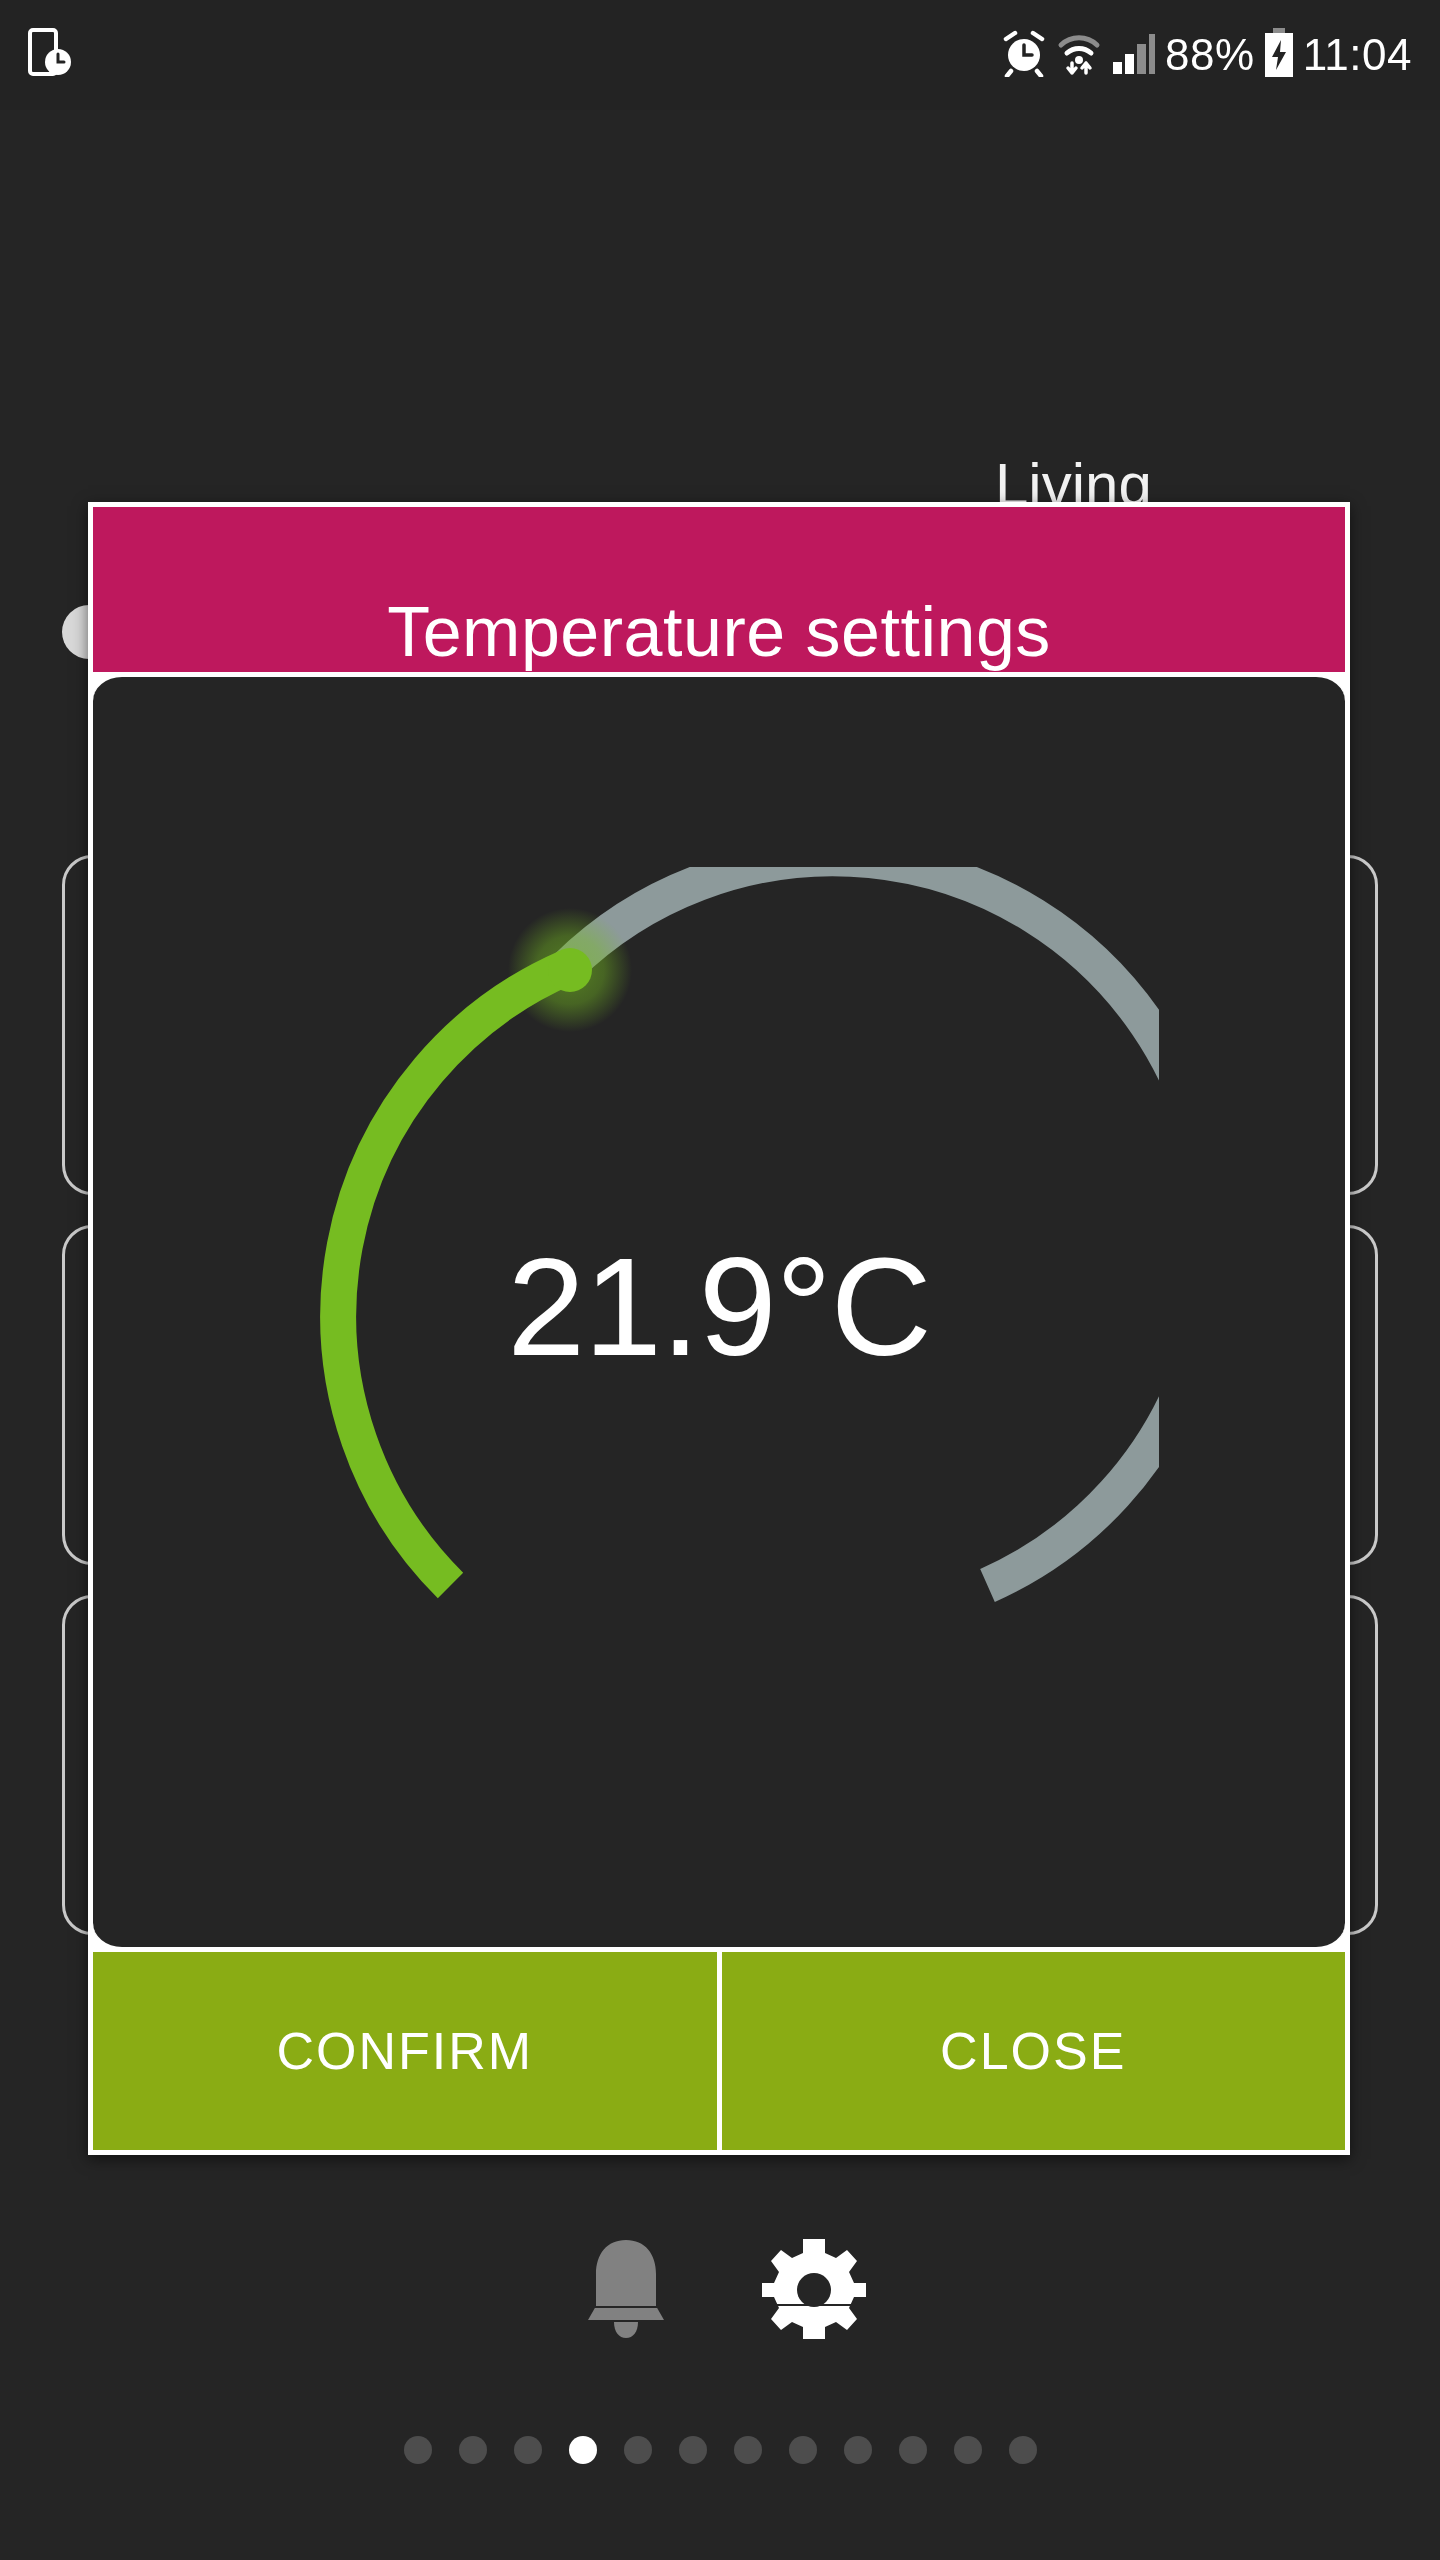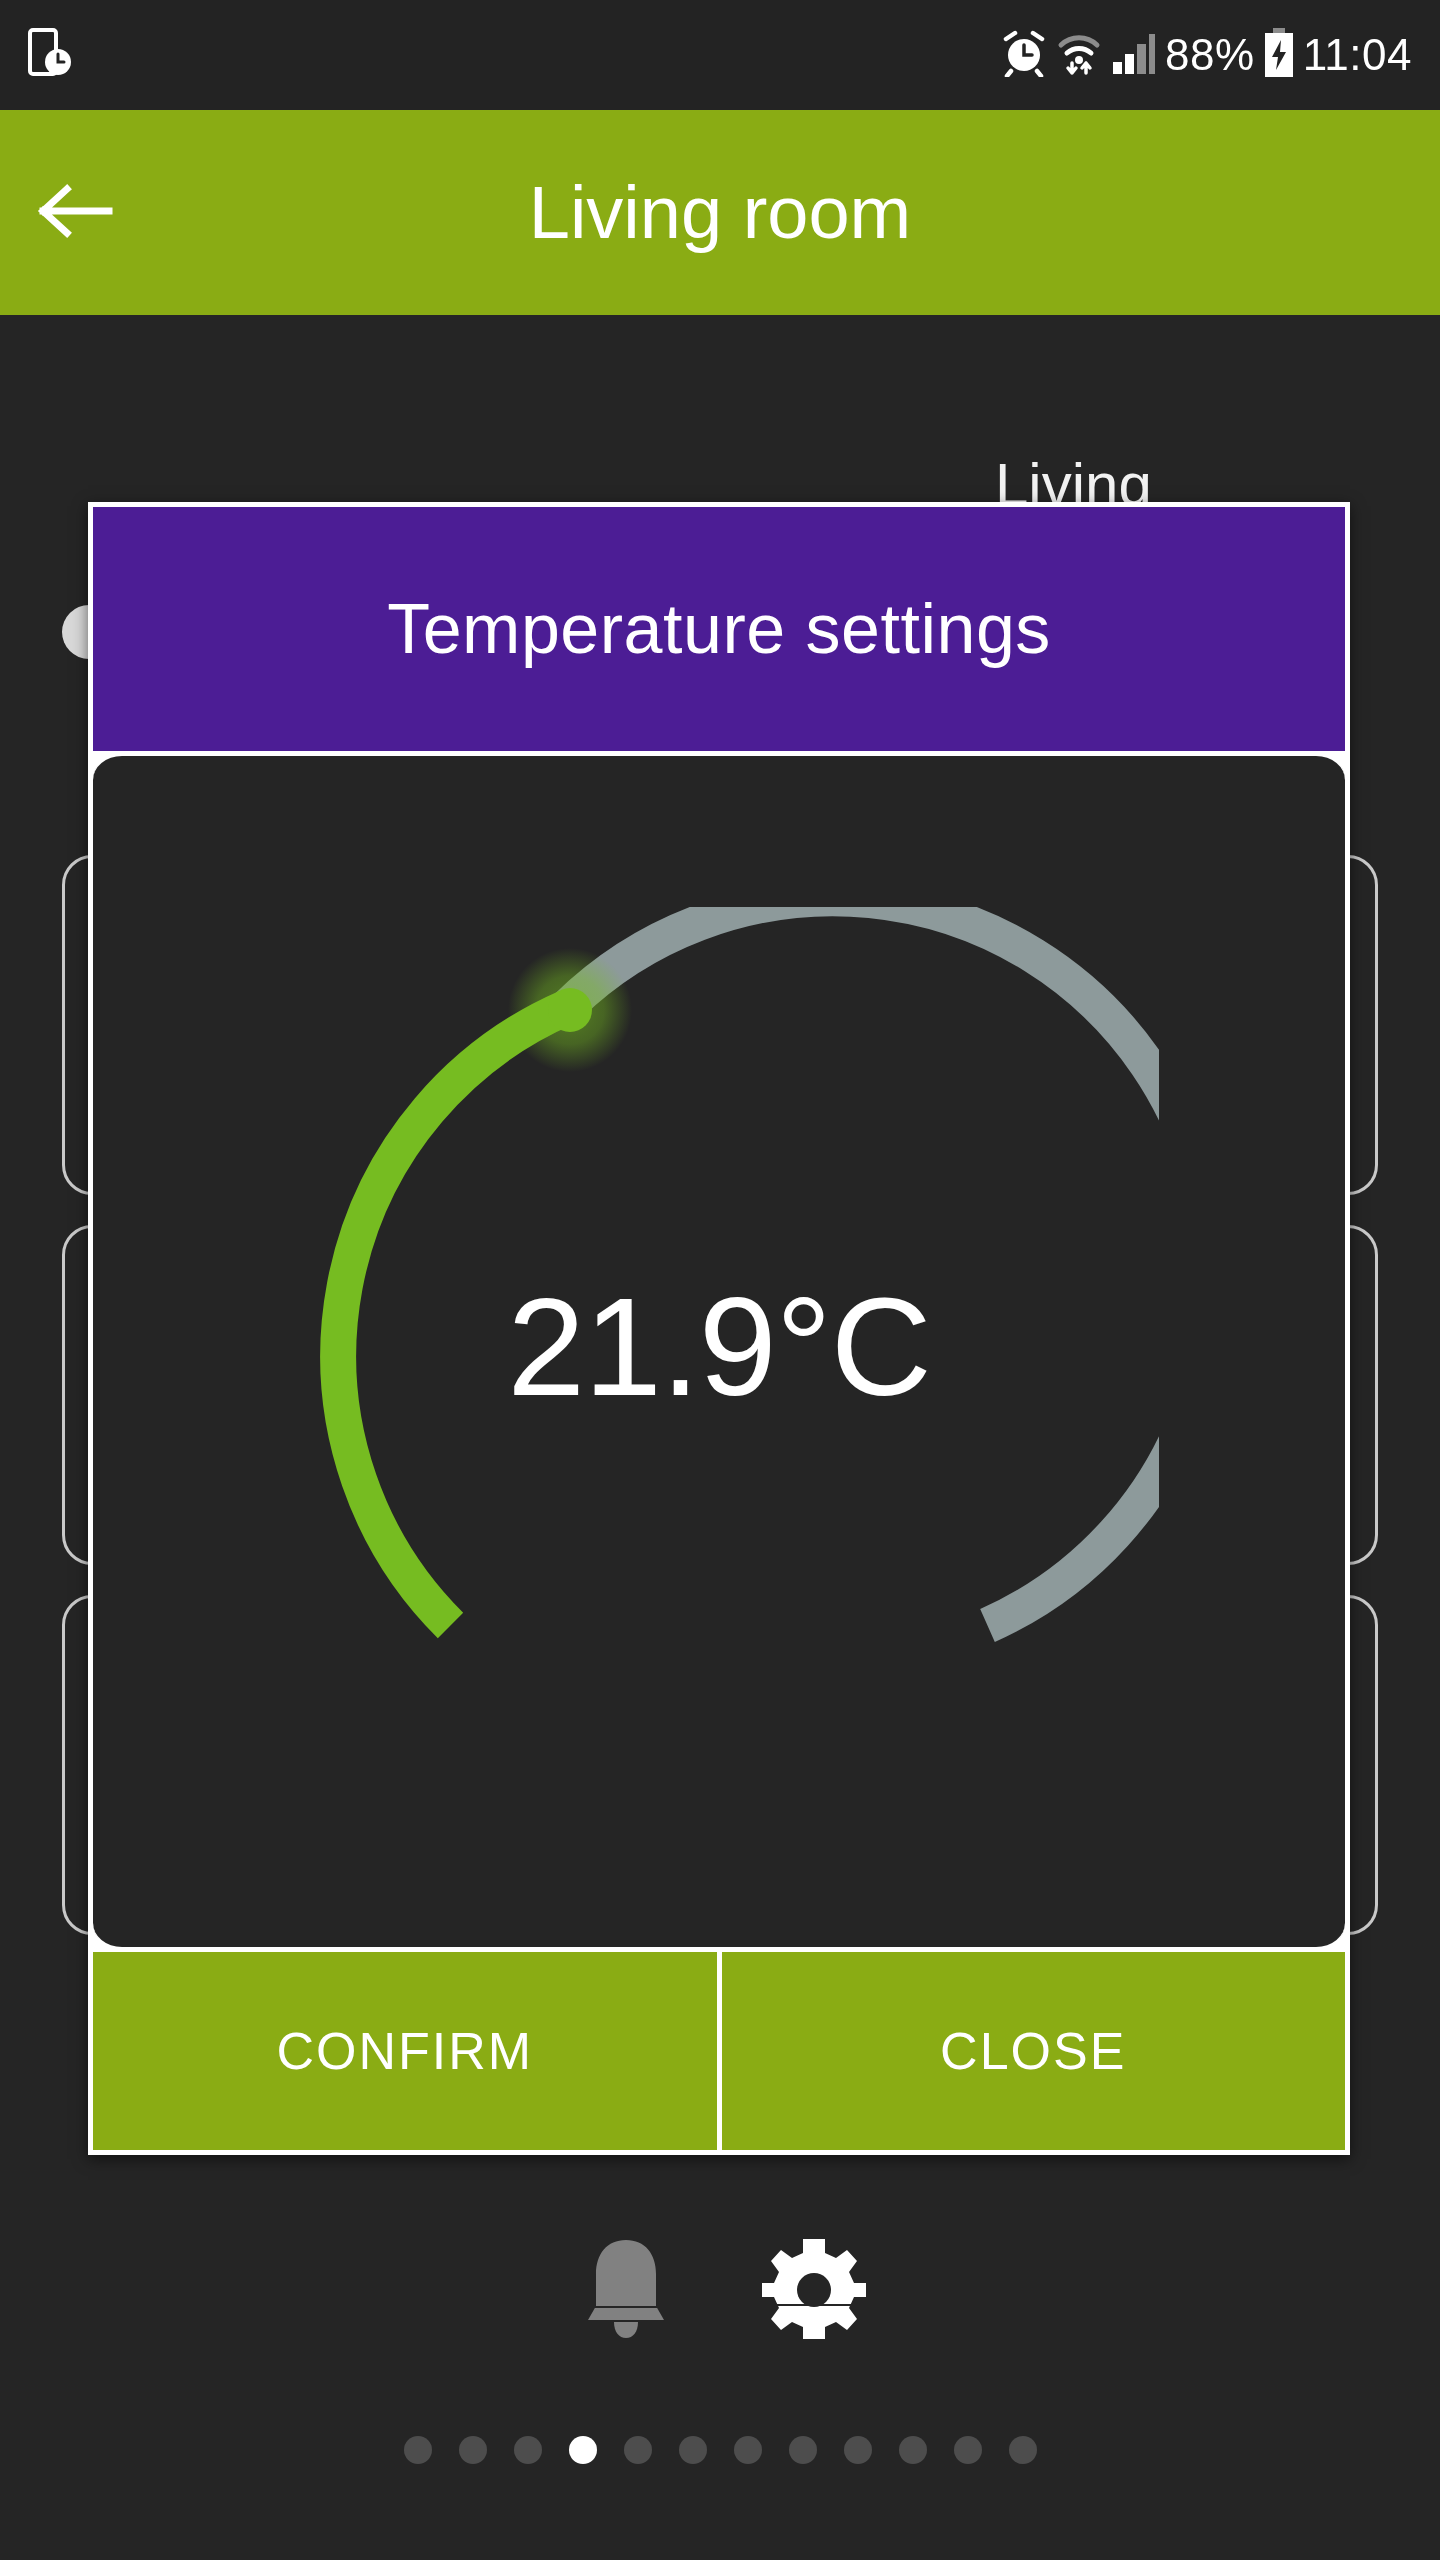--- a/index.html
+++ b/index.html
@@ -93,22 +93,22 @@
   
   #dialog {
     position:absolute;
     left:88px; top:502px; width:1262px; height:1653px;
     background:#ffffff;
     padding:5px;
     box-shadow:0 4px 14px rgba(0,0,0,0.55);
     display:flex; flex-direction:column;
   }
   #dialog-header {
-    height:244px; background:#4c1d95; flex:0 0 auto;
-    display:flex; align-items:center; justify-content:center;
+    height:165px; background:#be185d; flex:0 0 auto;
+    display:flex; align-items:flex-end; justify-content:center;
   }
   #dialog-title {
     color:#ffffff; font-size:70px; font-weight:400; letter-spacing:0.5px;
   }
   #dialog-body {
     flex:1 1 auto; background:#252525;
     border-top:5px solid #ffffff;
     border-bottom:5px solid #ffffff;
     position:relative;
     display:flex; align-items:center; justify-content:center;border-radius:29px;
@@ -183,30 +183,20 @@
         <svg width="32" height="50" viewBox="0 0 32 50">
           <rect x="10" y="0" width="12" height="5" fill="#8c8c8c"></rect>
           <rect x="2" y="5" width="28" height="44" fill="#ffffff"></rect>
           <path d="M18 12 L9 29 L15 29 L13 42 L23 24 L17 24 Z" fill="#232323"></path>
         </svg>
       </span>
       <span class="sb-text">11:04</span>
     </div>
   </div>
 
-  <div id="app-bar">
-    <div id="back-button">
-      <span>
-        <svg width="76" height="60" viewBox="0 0 76 60">
-          <path d="M72 30 L6 30 M6 30 L30 8 M6 30 L30 52" stroke="#ffffff" stroke-width="7" fill="none" stroke-linecap="square"></path>
-        </svg>
-      </span>
-    </div>
-    <div id="app-bar-title">Living room</div>
-  </div>
 
   <div id="bg-content">
     <div class="bg-col-label" id="bg-label-power">Living</div>
 
     <div id="bg-toggle-dot"></div>
 
     <div class="bg-card left  bg-row-1"></div>
     <div class="bg-card right bg-row-1"></div>
     <div class="bg-card left  bg-row-2"></div>
     <div class="bg-card right bg-row-2"></div>

